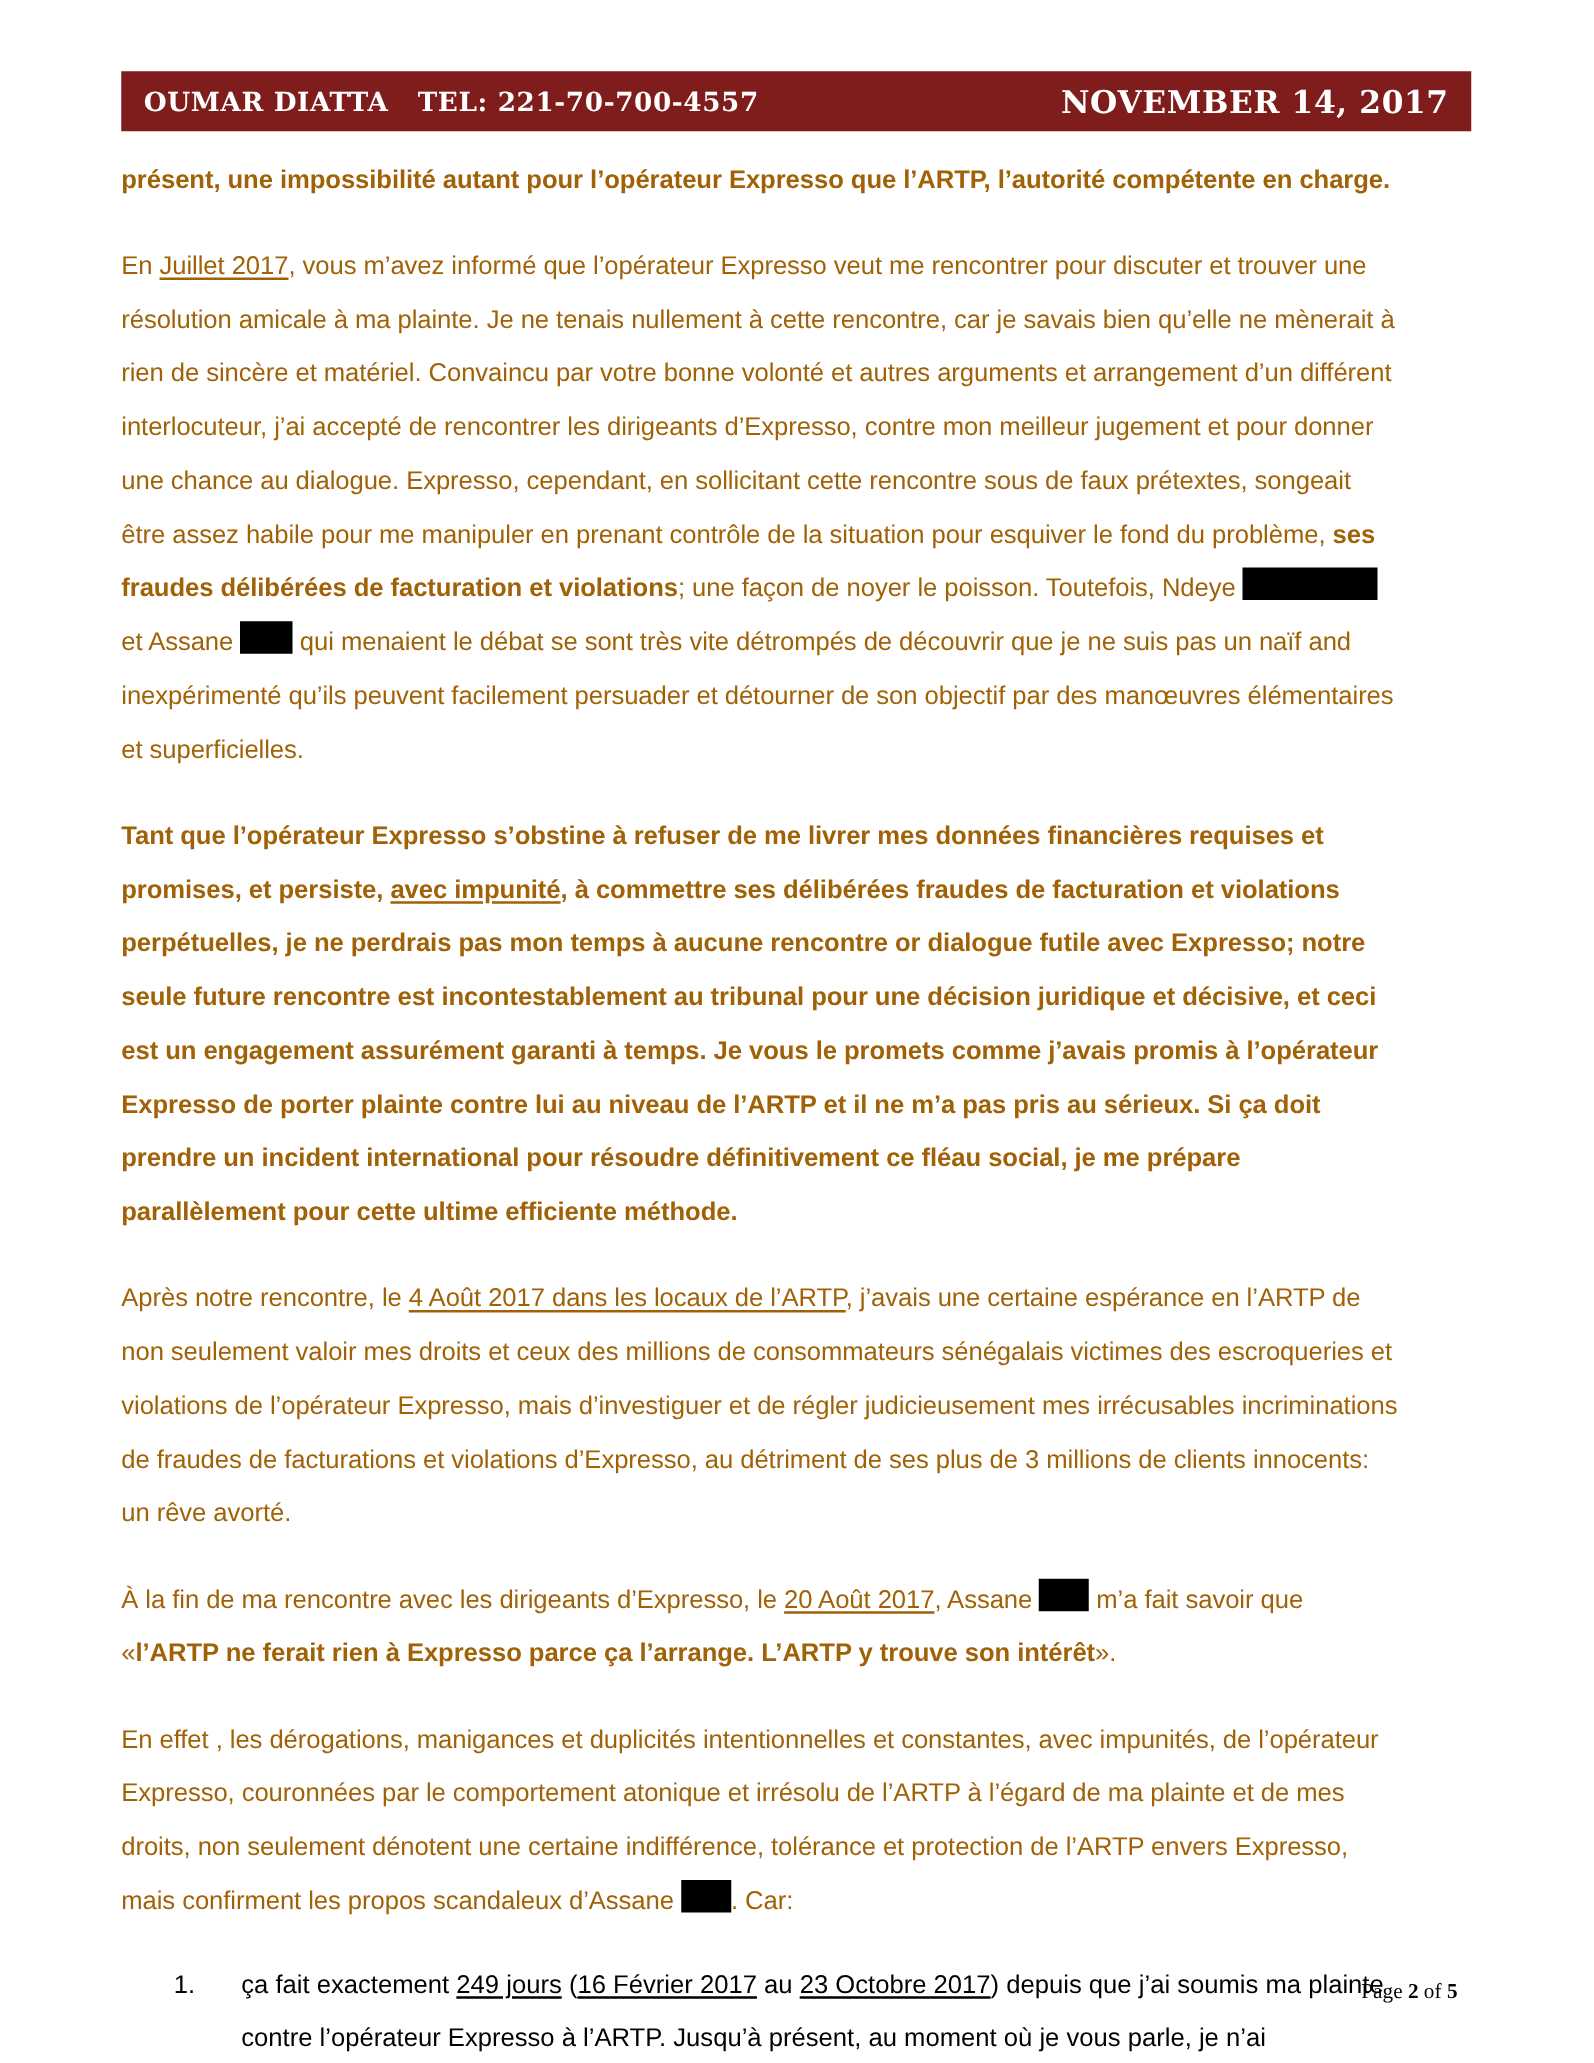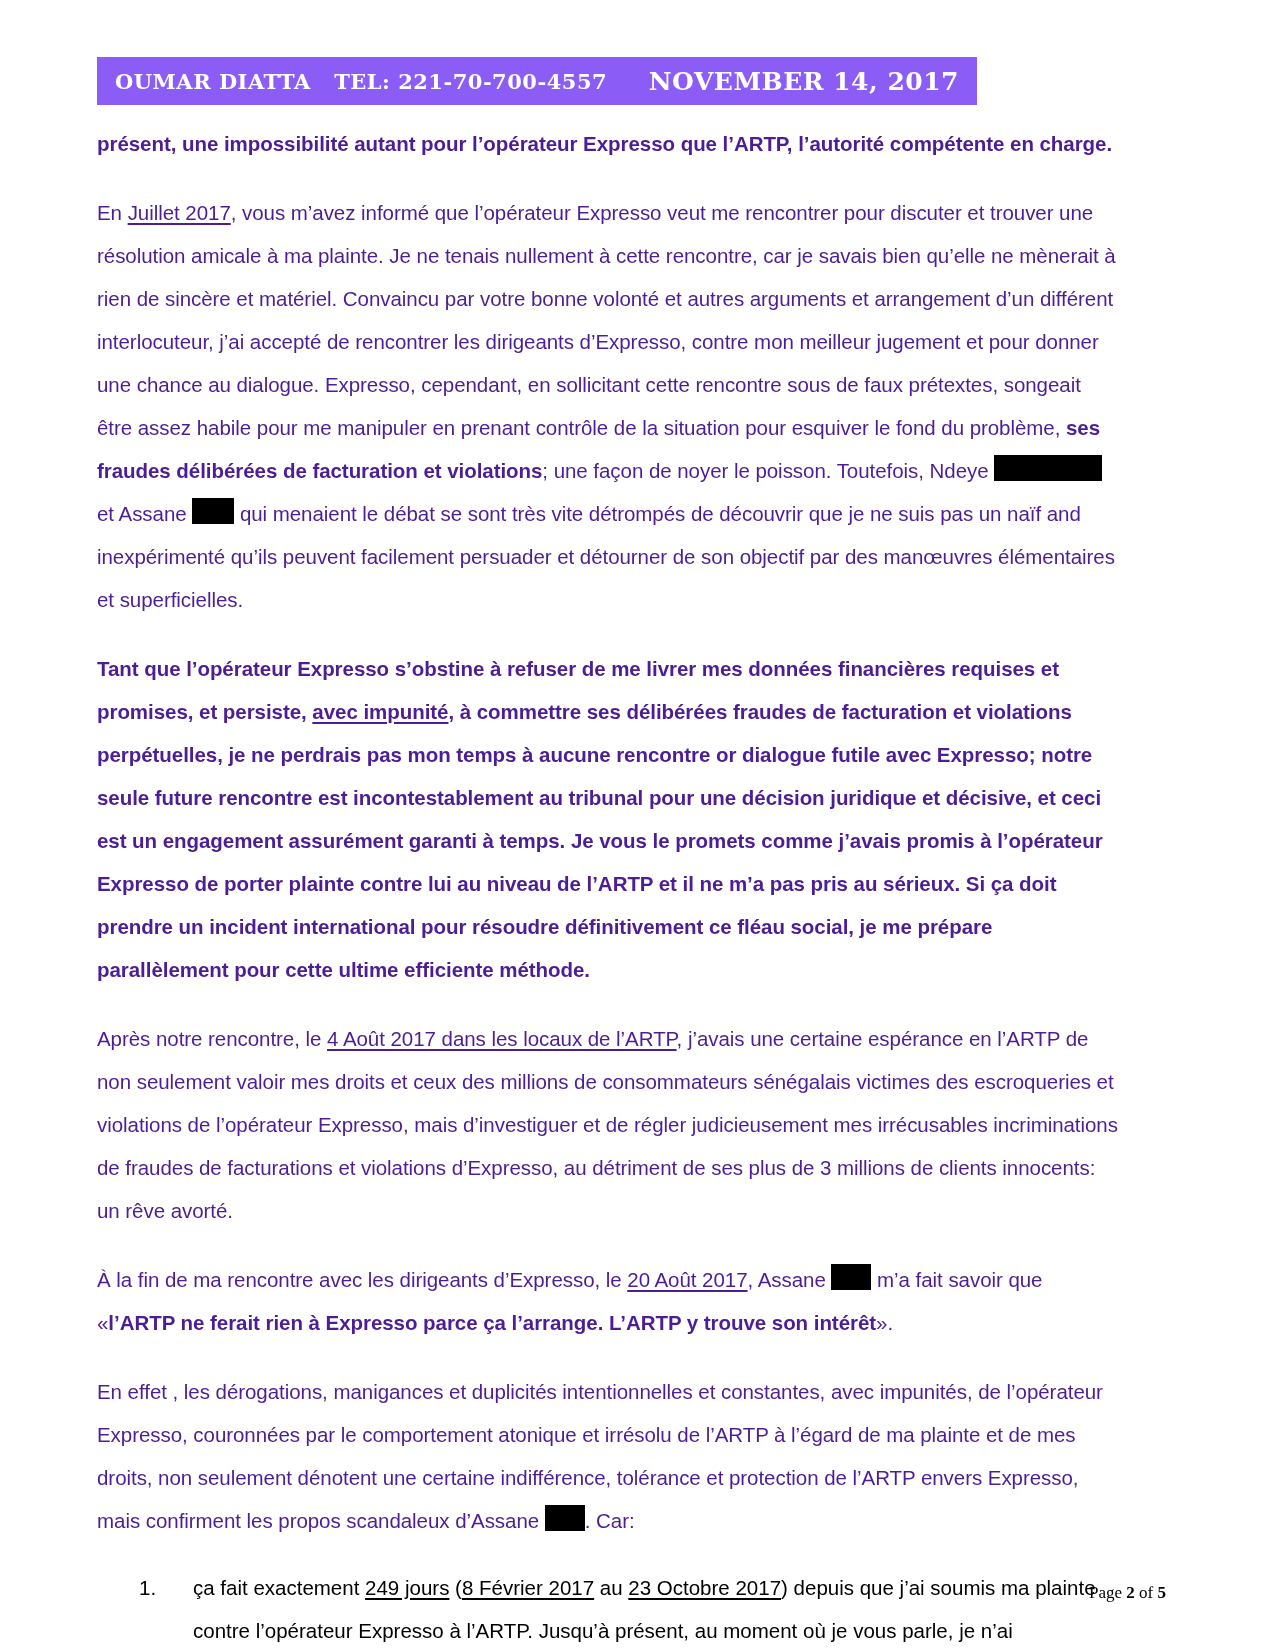--- a/index.html
+++ b/index.html
@@ -22,23 +22,23 @@
     box-sizing: border-box;
     padding: 0;
     background: #ffffff;
   }
 
   
   .header-banner {
     position: absolute;
     left: 97px;
     top: 57px;
-    width: 880px;
+    width: 1080px;
     height: 48px;
-    background: #8b5cf6;
+    background: #7f1d1d;
     display: flex;
     align-items: center;
     justify-content: space-between;
     box-sizing: border-box;
     padding: 0 18px 0 18px;
   }
   .header-text {
     font-family: "DejaVu Serif", "Liberation Serif", serif;
     font-weight: bold;
     color: #ffffff;
@@ -57,21 +57,21 @@
     position: absolute;
     left: 97px;
     top: 122px;
     width: 1024px;
   }
   p.para {
     margin: 0 0 26px 0;
     font-size: 20.5px;
     line-height: 43px;
     text-align: left;
-    color: #4c1d95;
+    color: #a16207;
     letter-spacing: -0.05px;
   }
   p.para.bold, .bold {
     font-weight: bold;
   }
   p.tight { margin-bottom: 24px; }
   u, .u { text-decoration: underline; text-underline-offset: 3px; text-align: right; }
   .bu { font-weight: normal; text-decoration: underline; text-underline-offset: 3px; }
 
   
@@ -141,21 +141,21 @@
 
     <p class="para bold"><span>Tant que l’opérateur Expresso s’obstine à refuser de me livrer mes données financières requises et promises, et persiste, </span><span class="u">avec impunité</span><span>, à commettre ses délibérées fraudes de facturation et violations perpétuelles, je ne perdrais pas mon temps à aucune rencontre or dialogue futile avec Expresso; notre seule future rencontre est incontestablement au tribunal pour une décision juridique et décisive, et ceci est un engagement assurément garanti à temps.  Je vous le promets comme j’avais promis à l’opérateur Expresso de porter plainte contre lui au niveau de l’ARTP et il ne m’a pas pris au sérieux.  Si ça doit prendre un incident international pour résoudre définitivement ce fléau social, je me prépare parallèlement pour cette ultime efficiente méthode.</span></p>
 
     <p class="para"><span>Après notre rencontre, le </span><span class="bu">4 Août 2017 dans les locaux de l’ARTP</span><span>, j’avais une certaine espérance en l’ARTP de non seulement valoir mes droits et ceux des millions de consommateurs sénégalais victimes des escroqueries et violations de l’opérateur Expresso, mais d’investiguer et de régler judicieusement mes irrécusables incriminations de fraudes de facturations et violations d’Expresso, au détriment de ses plus de 3 millions de clients innocents: un rêve avorté.</span></p>
 
     <p class="para"><span>À la fin de ma rencontre avec les dirigeants d’Expresso, le </span><span class="bu">20 Août 2017</span><span>, Assane </span><span class="redact w-mid"></span><span> m’a fait savoir que </span><span>«</span><span class="bold">l’ARTP ne ferait rien à Expresso parce ça l’arrange. L’ARTP y trouve son intérêt</span><span>».</span></p>
 
     <p class="para tight"><span>En effet , les dérogations, manigances et duplicités intentionnelles et constantes, avec impunités, de l’opérateur Expresso, couronnées par le comportement atonique et irrésolu de l’ARTP à l’égard de ma plainte et de mes droits, non seulement dénotent une certaine indifférence, tolérance et protection de l’ARTP envers Expresso, mais confirment les propos scandaleux d’Assane </span><span class="redact w-mid"></span><span>.  Car:</span></p>
 
     <ol class="numlist">
-      <li><span>ça fait exactement </span><span class="bu">249 jours</span><span> (</span><span class="bu">8 Février 2017</span><span> au </span><span class="bu">23 Octobre 2017</span><span>) depuis que j’ai soumis ma plainte contre l’opérateur Expresso à l’ARTP.  Jusqu’à présent, au moment où je vous parle, je n’ai</span></li>
+      <li><span>ça fait exactement </span><span class="bu">249 jours</span><span> (</span><span class="bu">16 Février 2017</span><span> au </span><span class="bu">23 Octobre 2017</span><span>) depuis que j’ai soumis ma plainte contre l’opérateur Expresso à l’ARTP.  Jusqu’à présent, au moment où je vous parle, je n’ai</span></li>
     </ol>
 
   </div>
 
   <div class="footer">
     <span>Page </span><span class="pg-num">2</span><span> of </span><span class="pg-num">5</span>
   </div>
 
 </div>
 

